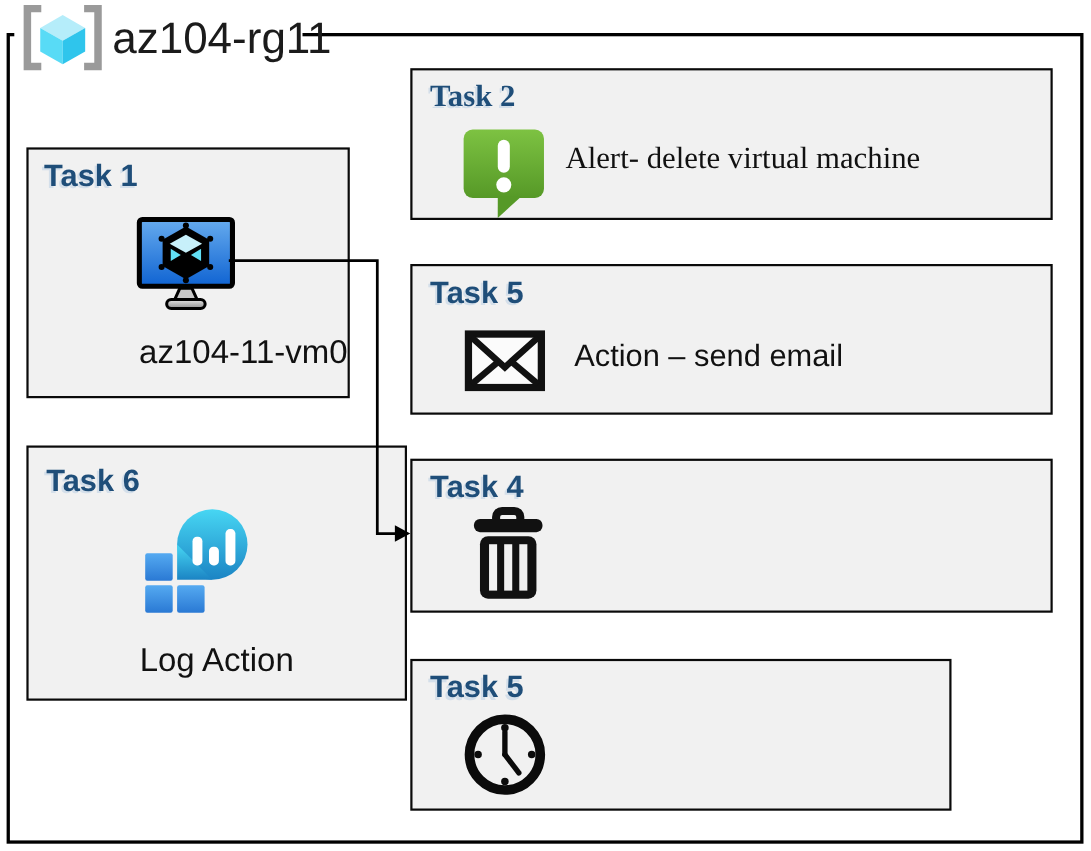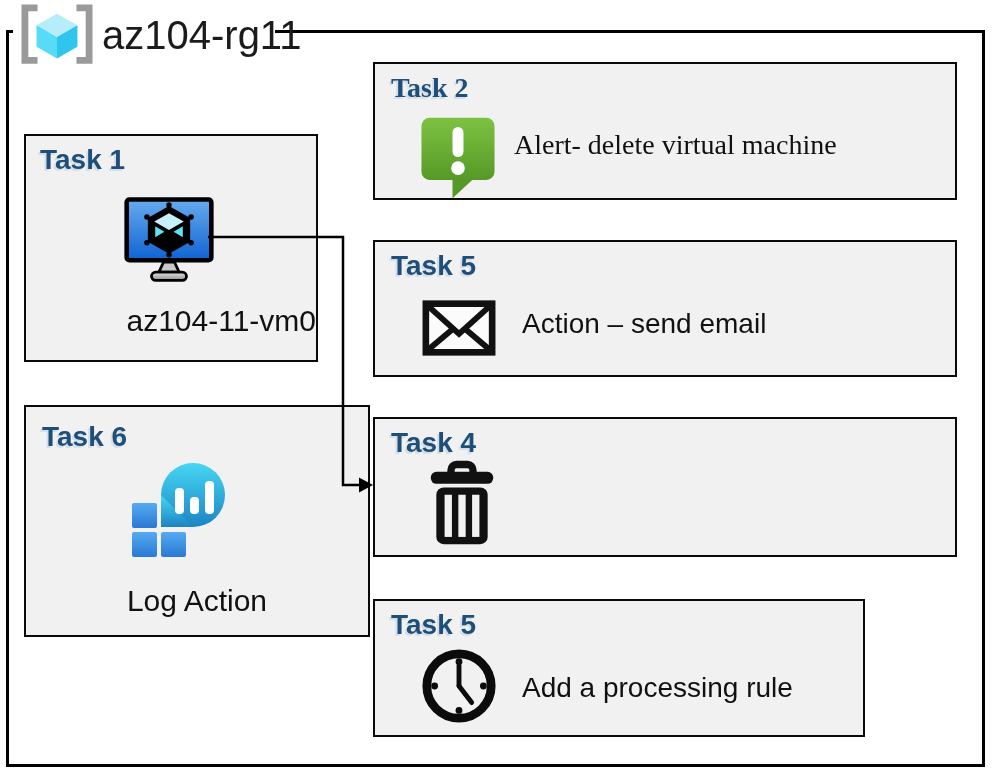--- a/index.html
+++ b/index.html
@@ -159,19 +159,18 @@
   <div class="task-label" style="left:16px;top:8px;">Task 5</div>
   <svg class="icn" style="left:45px;top:46px;" width="78" height="78" viewBox="0 0 80 80">
     <circle cx="40" cy="40" r="33" fill="none" stroke="#0b0b0b" stroke-width="9"></circle>
     <circle cx="40" cy="15" r="3.5" fill="#0b0b0b"></circle>
     <circle cx="65" cy="40" r="3.5" fill="#0b0b0b"></circle>
     <circle cx="40" cy="65" r="3.5" fill="#0b0b0b"></circle>
     <circle cx="15" cy="40" r="3.5" fill="#0b0b0b"></circle>
     <path d="M40 40 L40 19" stroke="#0b0b0b" stroke-width="5" stroke-linecap="round"></path>
     <path d="M40 40 L53 57" stroke="#0b0b0b" stroke-width="5" stroke-linecap="round"></path>
   </svg>
-  <div class="desc" style="left:147px;top:69px;">Add a processing rule</div>
 </div>
 
 <svg class="connector" width="992" height="774" viewBox="0 0 992 774">
   <path d="M208 237 H343 V485 H360" fill="none" stroke="#000" stroke-width="2.5"></path>
   <polygon points="359,477.5 359,492.5 373,485" fill="#000"></polygon>
 </svg>
 
 </body></html>

